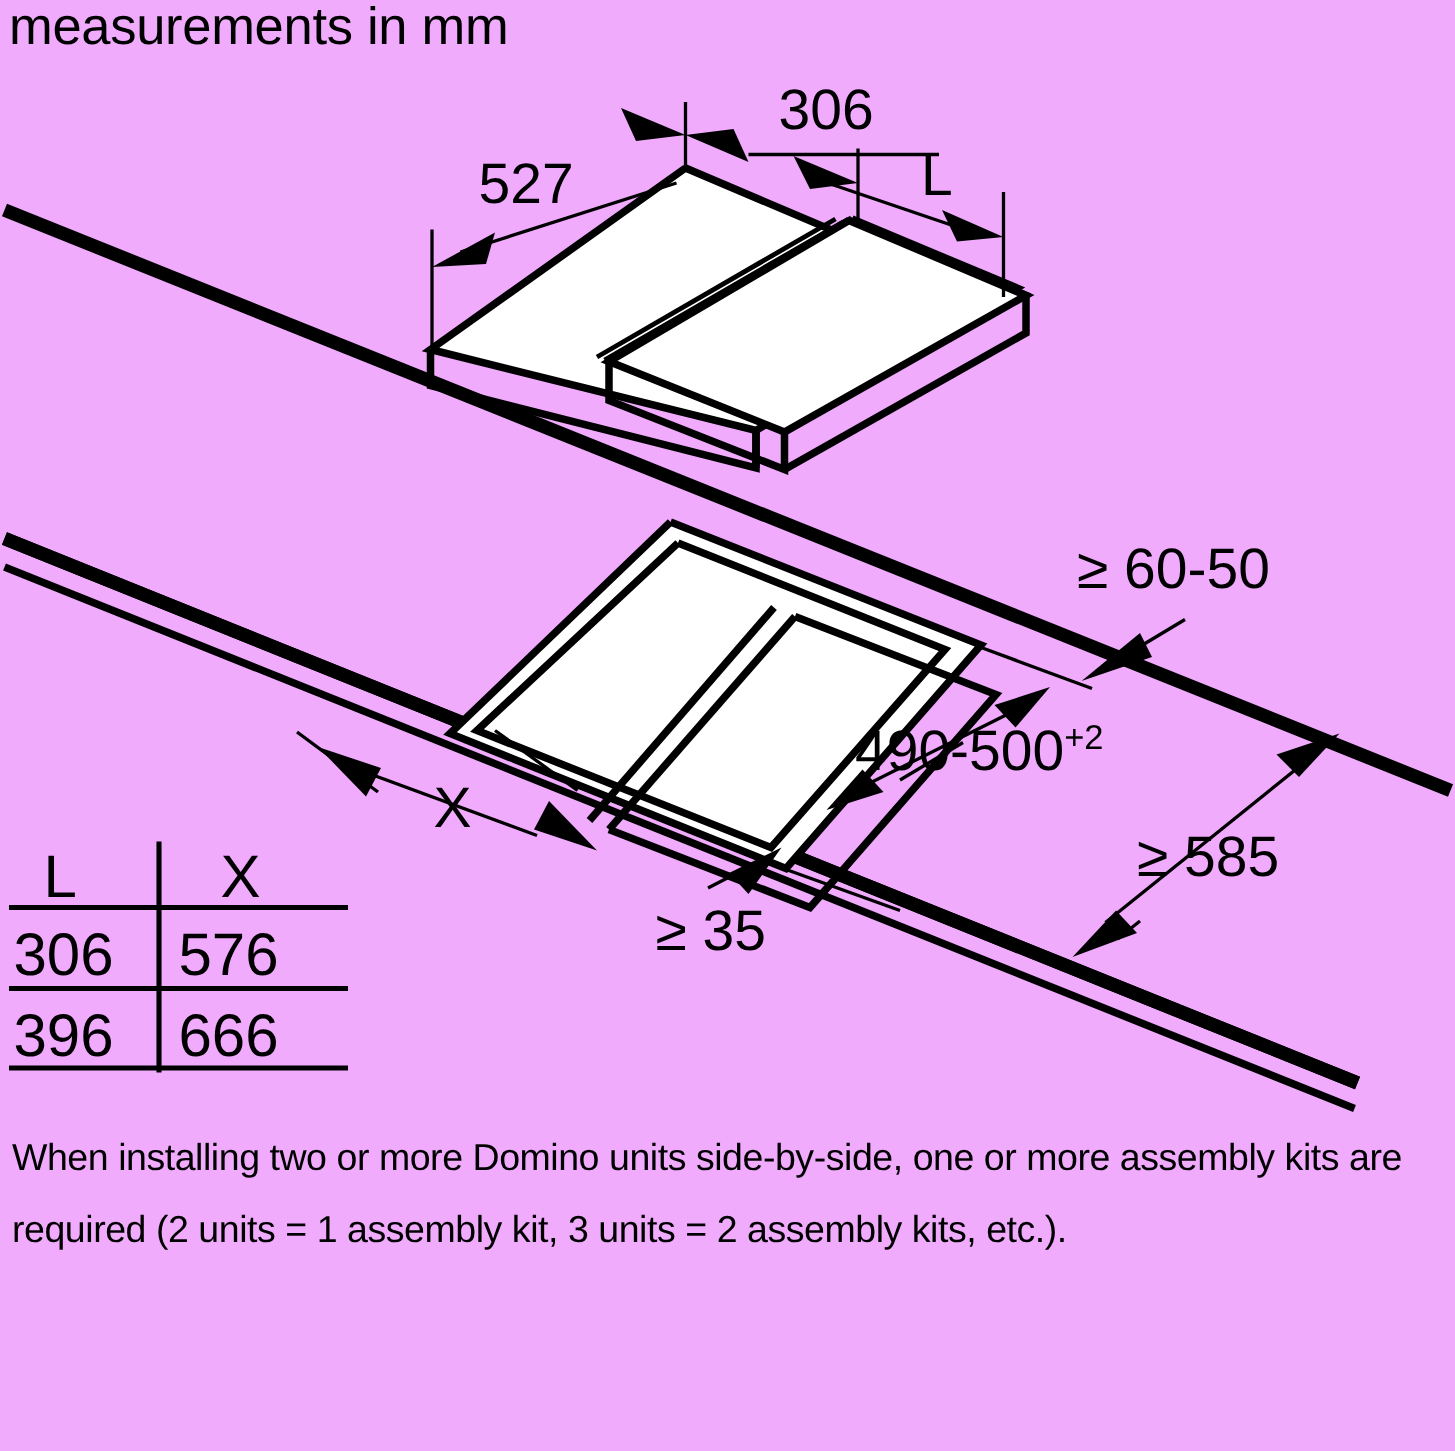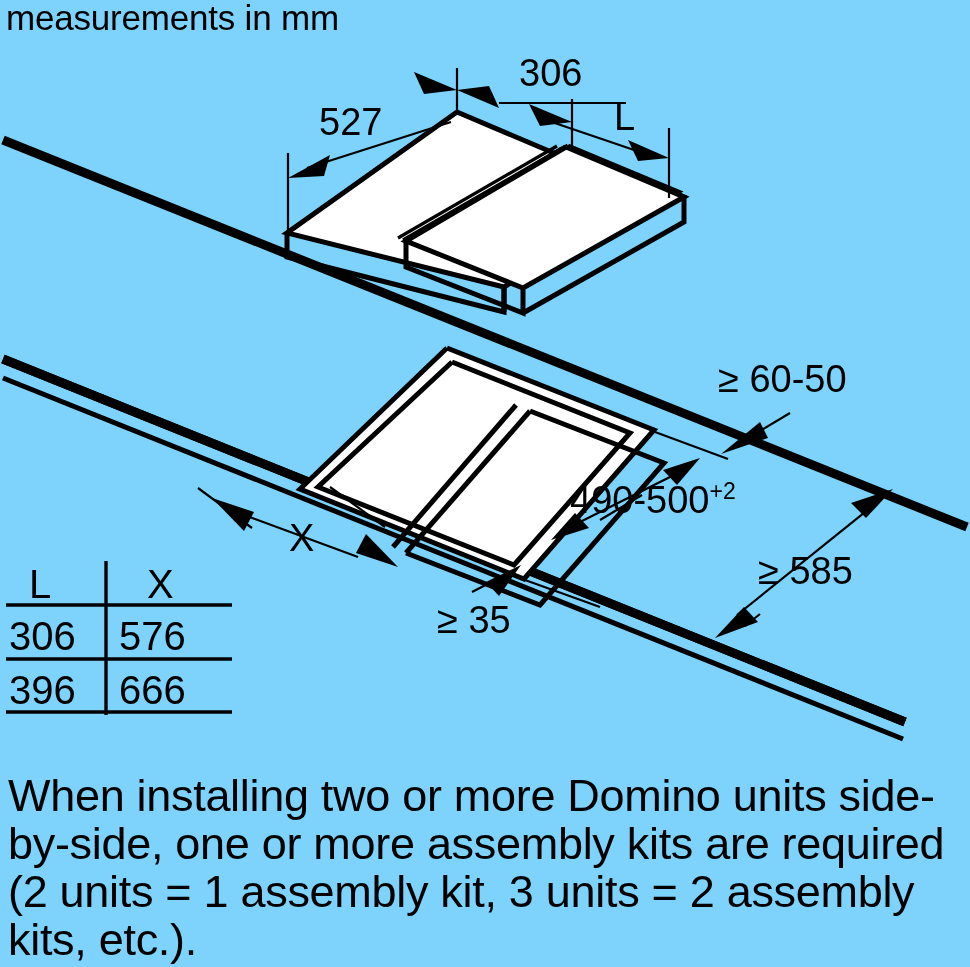--- a/index.html
+++ b/index.html
@@ -8,21 +8,21 @@
     background: #ffffff;
   }
   body {
     font-family: "Liberation Sans", sans-serif;
     color: #000000;
   }
   #page {
     position: relative;
     width: 970px;
     height: 967px;
-    background: #7dd3fc;
+    background: #f0abfc;
     overflow: hidden;
   }
   .hdr-note {
     position: absolute;
     left: 6px;
     top: -4px;
     font-size: 35px;
     line-height: 44px;
     letter-spacing: -0.2px;
     color: #000;
@@ -46,23 +46,23 @@
     fill: #000;
   }
   .tbl-text {
     font-family: "Liberation Sans", sans-serif;
     font-size: 40px;
     fill: #000;
   }
   .body-para {
     position: absolute;
     left: 8px;
-    top: 772px;
+    top: 748px;
     width: 950px;
-    font-size: 45px;
+    font-size: 25px;
     line-height: 48px;
     letter-spacing: -0.3px;
     color: #000;
   }
   .thick { stroke: #000; stroke-width: 9; fill: none; stroke-linecap: butt; }
   .med   { stroke: #000; stroke-width: 5; fill: none; stroke-linecap: butt; }
   .thin  { stroke: #000; stroke-width: 3.2; fill: none; stroke-linecap: butt; }
   .hair  { stroke: #000; stroke-width: 2.2; fill: none; stroke-linecap: butt; }
   .tblline { stroke: #000; stroke-width: 3.4; fill: none; }
   .solidfill { fill: #000; stroke: none; }

